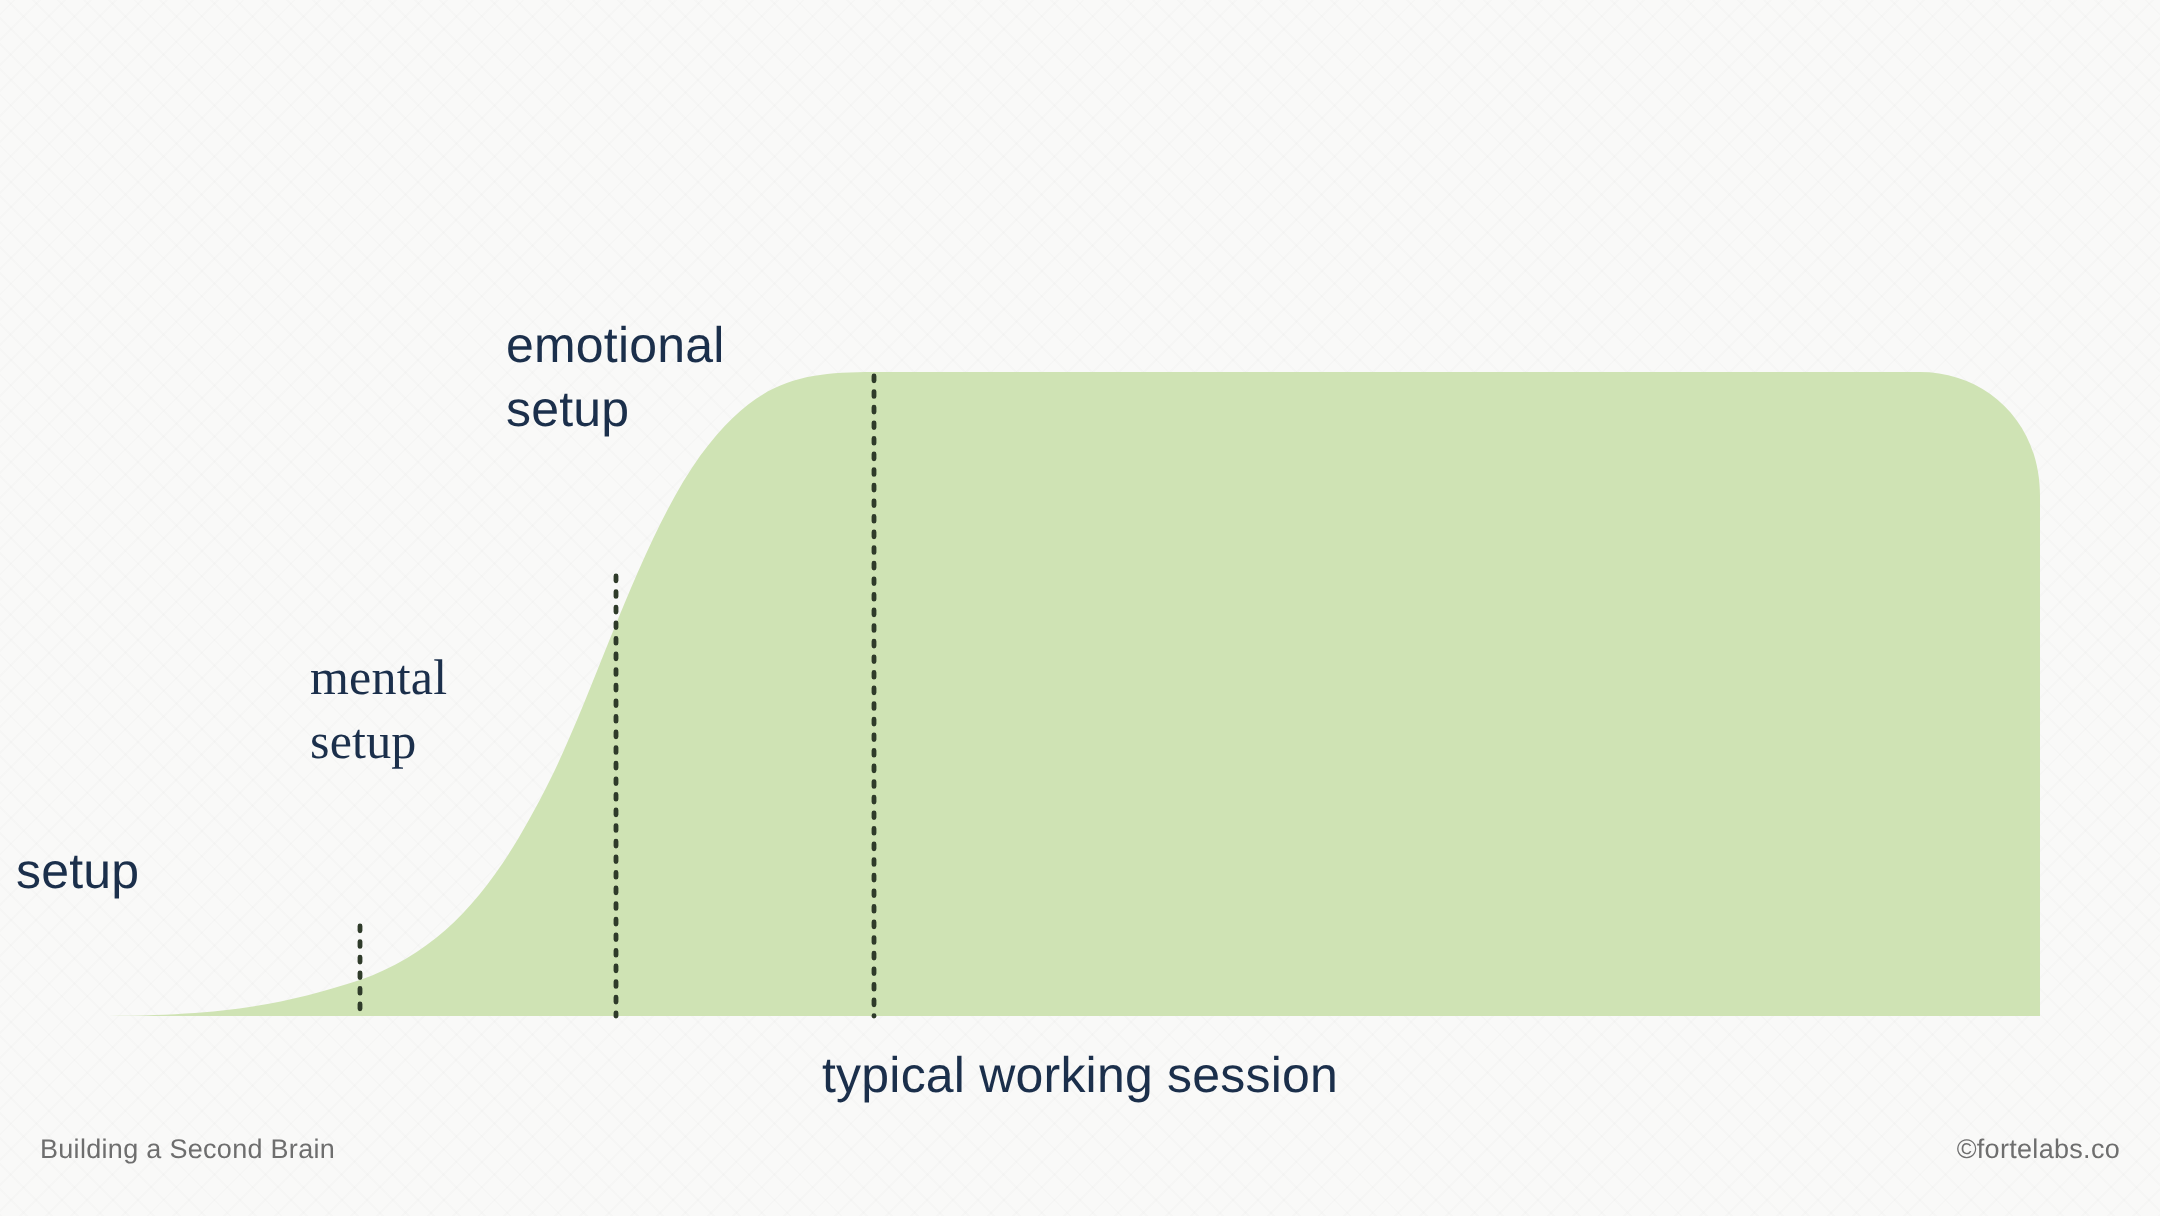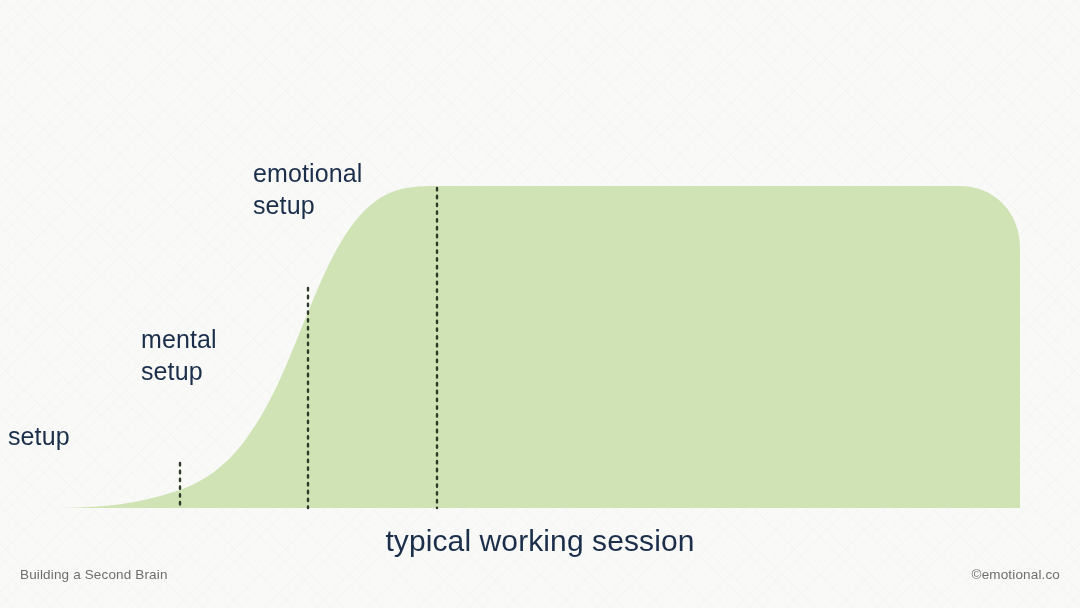--- a/index.html
+++ b/index.html
@@ -38,37 +38,38 @@
     letter-spacing: 0.1px;
     text-align: left;
     white-space: nowrap;
   }
   #label-environment {
     left: 8px;
     top: 421px;
     width: 160px;
   }
   #label-mental {
-    left: 141px;
+    left: 155px;
     top: 324px;
     width: 128px;
+    font-family: Liberation Serif, serif;
   }
   #label-emotional {
     left: 253px;
     top: 158px;
     width: 156px;
   }
   #axis-caption {
     position: absolute;
     left: 0;
     top: 524px;
     width: 1080px;
     text-align: center;
     color: #1b2f4b;
-    font-size: 30px;
+    font-size: 25px;
     letter-spacing: 0.1px;
   }
   .footer-text {
     position: absolute;
     top: 567px;
     color: #6e6e6e;
     font-size: 13.5px;
     letter-spacing: 0.15px;
   }
   #footer-left { left: 20px; }
@@ -106,15 +107,15 @@
   </div>
 
   <div class="label" id="label-emotional">
     <div>emotional</div>
     <div>setup</div>
   </div>
 
   <div id="axis-caption">typical working session</div>
 
   <div class="footer-text" id="footer-left">Building a Second Brain</div>
-  <div class="footer-text" id="footer-right">©emotional.co</div>
+  <div class="footer-text" id="footer-right">©fortelabs.co</div>
 
 </div>
 
 </body></html>

